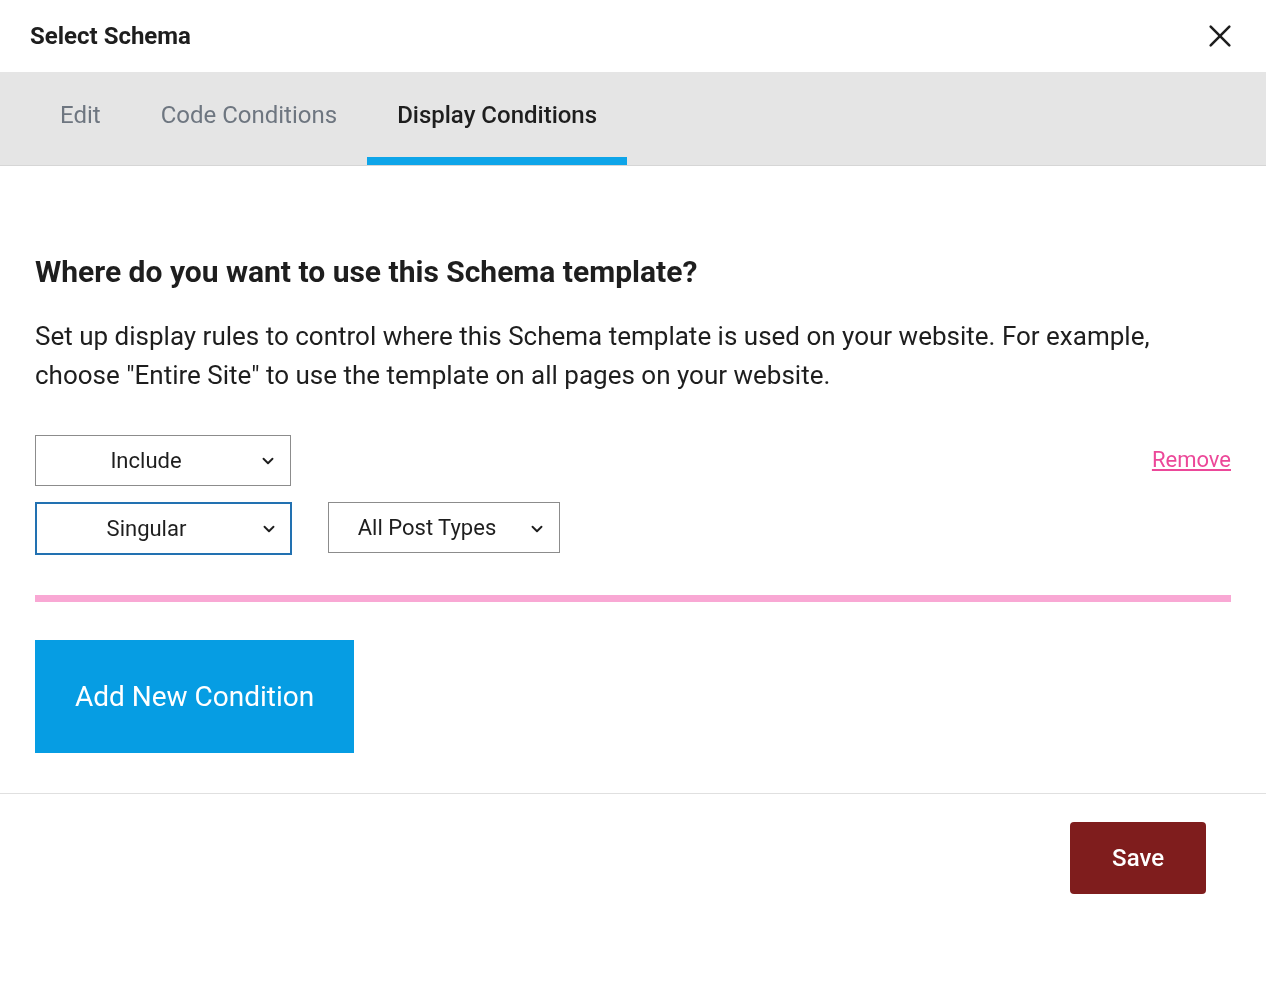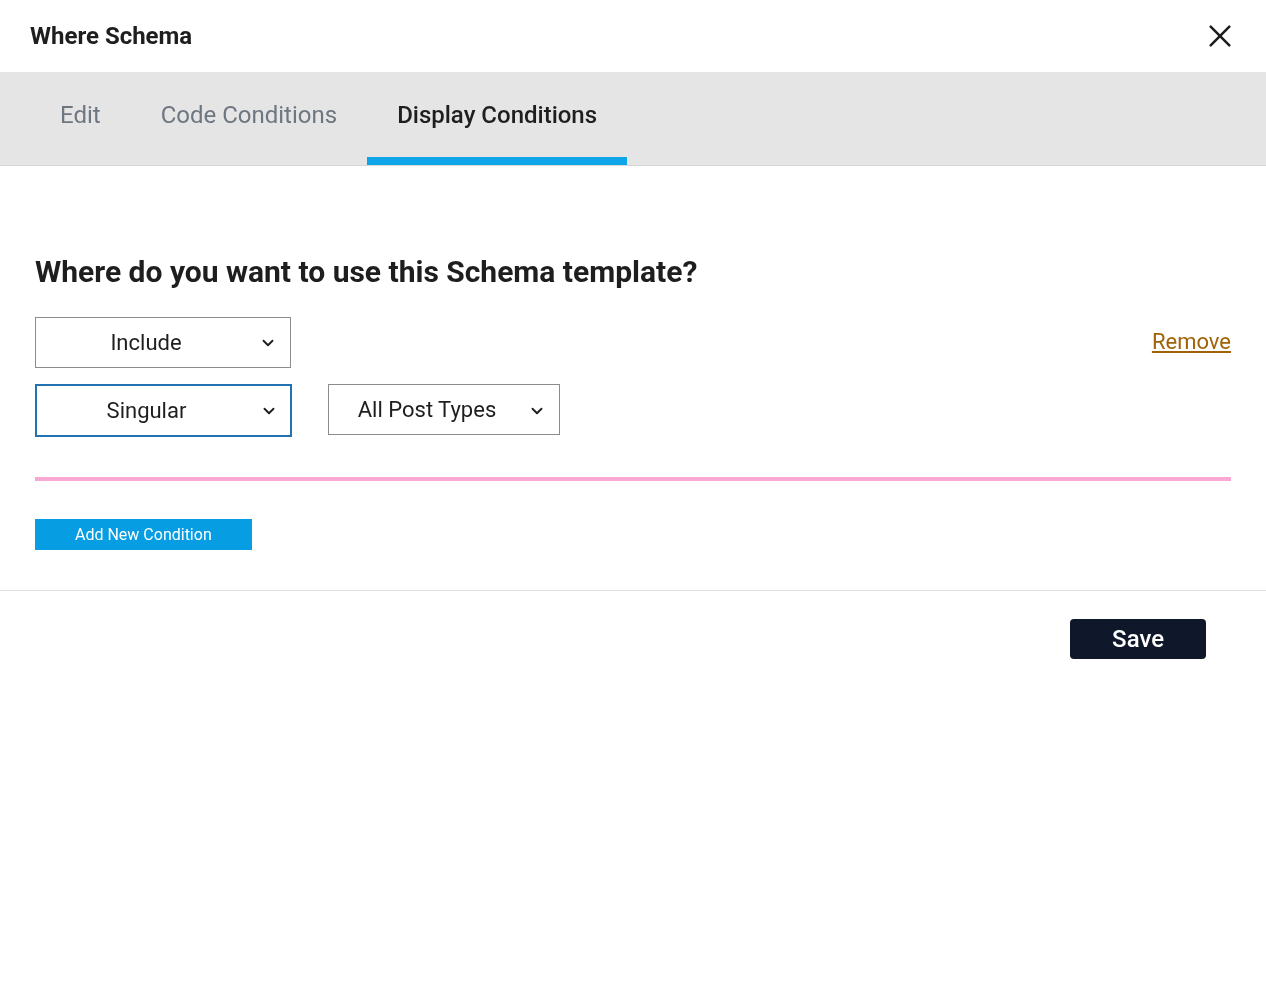--- a/index.html
+++ b/index.html
@@ -74,21 +74,21 @@
   font-size: 26px;
   line-height: 1.5;
   color: #1e1e1e;
   margin-bottom: 40px;
 }
 .condition-row {
   display: flex;
   align-items: flex-start;
   justify-content: space-between;
   padding-bottom: 40px;
-  border-bottom: 4px solid #f9a8d4;
+  border-bottom: 7px solid #f9a8d4;
   margin-bottom: 38px;
   gap: 20px;
 }
 .condition-selects {
   display: flex;
   flex-direction: column;
   gap: 16px;
 }
 .row-line {
   display: flex;
@@ -127,76 +127,77 @@
   position: absolute;
   right: 14px;
   top: 50%;
   transform: translateY(-50%);
   pointer-events: none;
   width: 18px;
   height: 18px;
   color: #1e1e1e;
 }
 .remove-link {
-  color: #a16207;
+  color: #ec4899;
   font-size: 22px;
   text-decoration: underline;
   cursor: pointer;
   margin-top: 12px;
 }
 .add-btn {
   background: #069de3;
   color: #fff;
   border: none;
-  font-size: 16px;
-  padding: 6px 40px;
+  font-size: 28px;
+  padding: 40px 40px;
   cursor: pointer;
   font-family: inherit;
 }
 .footer {
   border-top: 1px solid #e0e0e0;
   padding: 28px 60px 36px;
   display: flex;
   justify-content: flex-end;
 }
 .save-btn {
-  background: #0f172a;
+  background: #7f1d1d;
   color: #fff;
   border: none;
   font-size: 24px;
-  padding: 6px 42px;
+  padding: 22px 42px;
   border-radius: 4px;
   cursor: pointer;
   font-family: inherit;
   font-weight: 500;
 }
 </style>
 </head>
 <body>
 
 <div class="dialog-header">
-  <h1 class="dialog-title">Where Schema</h1>
+  <h1 class="dialog-title">Select Schema</h1>
   <div class="close-btn">
     <svg viewBox="0 0 24 24" fill="none" stroke="currentColor" stroke-width="2.2" stroke-linecap="round">
       <line x1="4" y1="4" x2="20" y2="20"></line>
       <line x1="20" y1="4" x2="4" y2="20"></line>
     </svg>
   </div>
 </div>
 
 <div class="tabs-wrapper">
   <div class="tabs">
     <div class="tab">Edit</div>
     <div class="tab">Code Conditions</div>
     <div class="tab active">Display Conditions</div>
   </div>
 </div>
 
 <div class="content">
   <h2 class="content-heading">Where do you want to use this Schema template?</h2>
+  <p class="content-desc">Set up display rules to control where this Schema template is used on your website. For example, choose "Entire Site" to use the template on all pages on your website.</p>
 
   <div class="condition-row">
     <div class="condition-selects">
       <div class="row-line">
         <div class="select-wrap">
           <button class="select-field w1">Include</button>
           <svg class="chevron" viewBox="0 0 24 24" fill="none" stroke="currentColor" stroke-width="2.5" stroke-linecap="round" stroke-linejoin="round">
               <polyline points="6 9 12 15 18 9"></polyline>
             </svg>
         </div>

